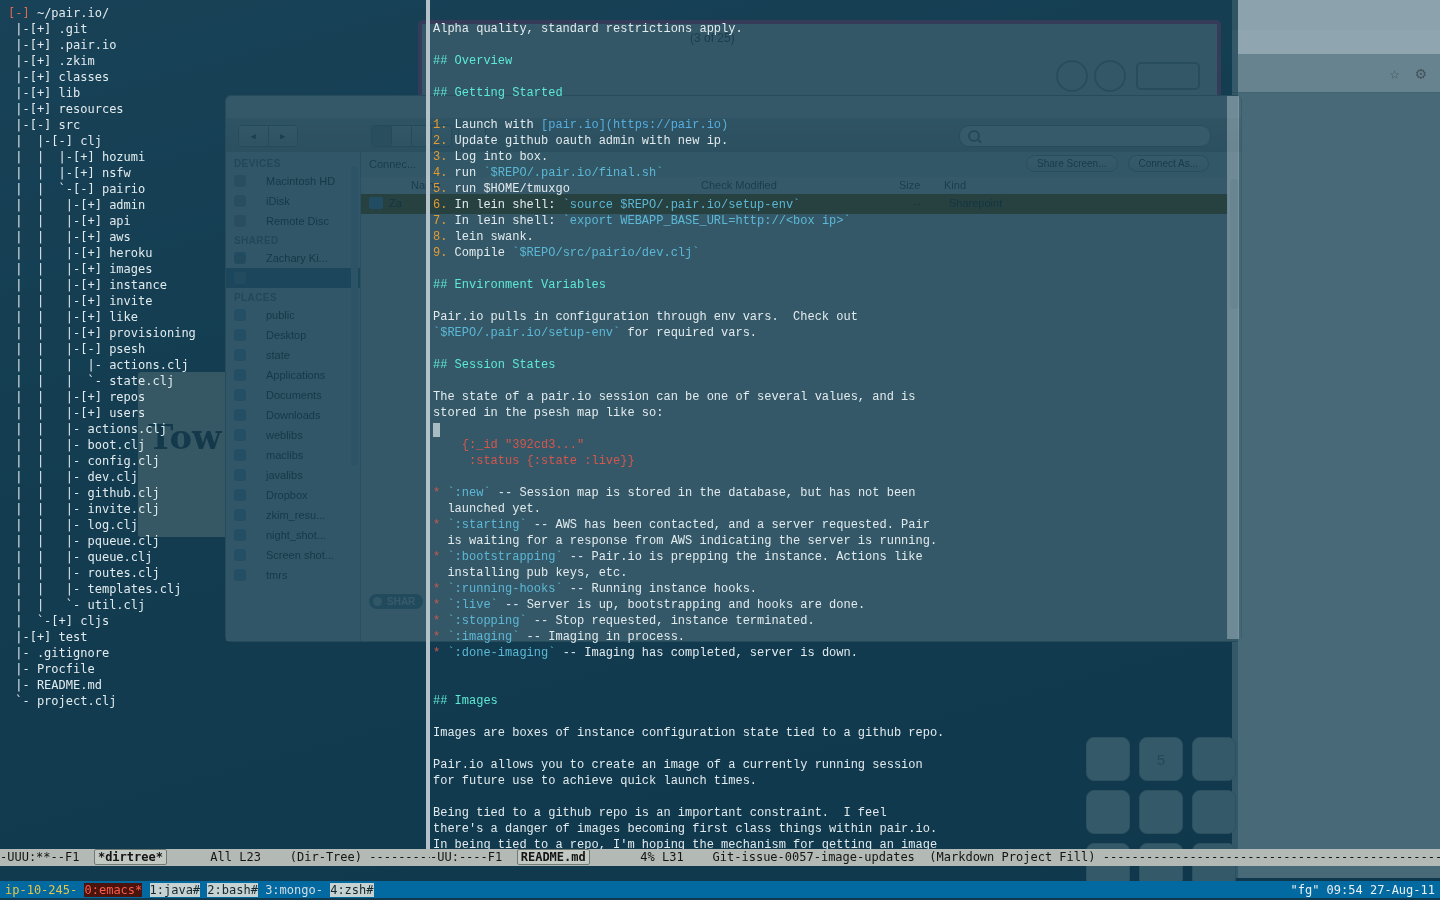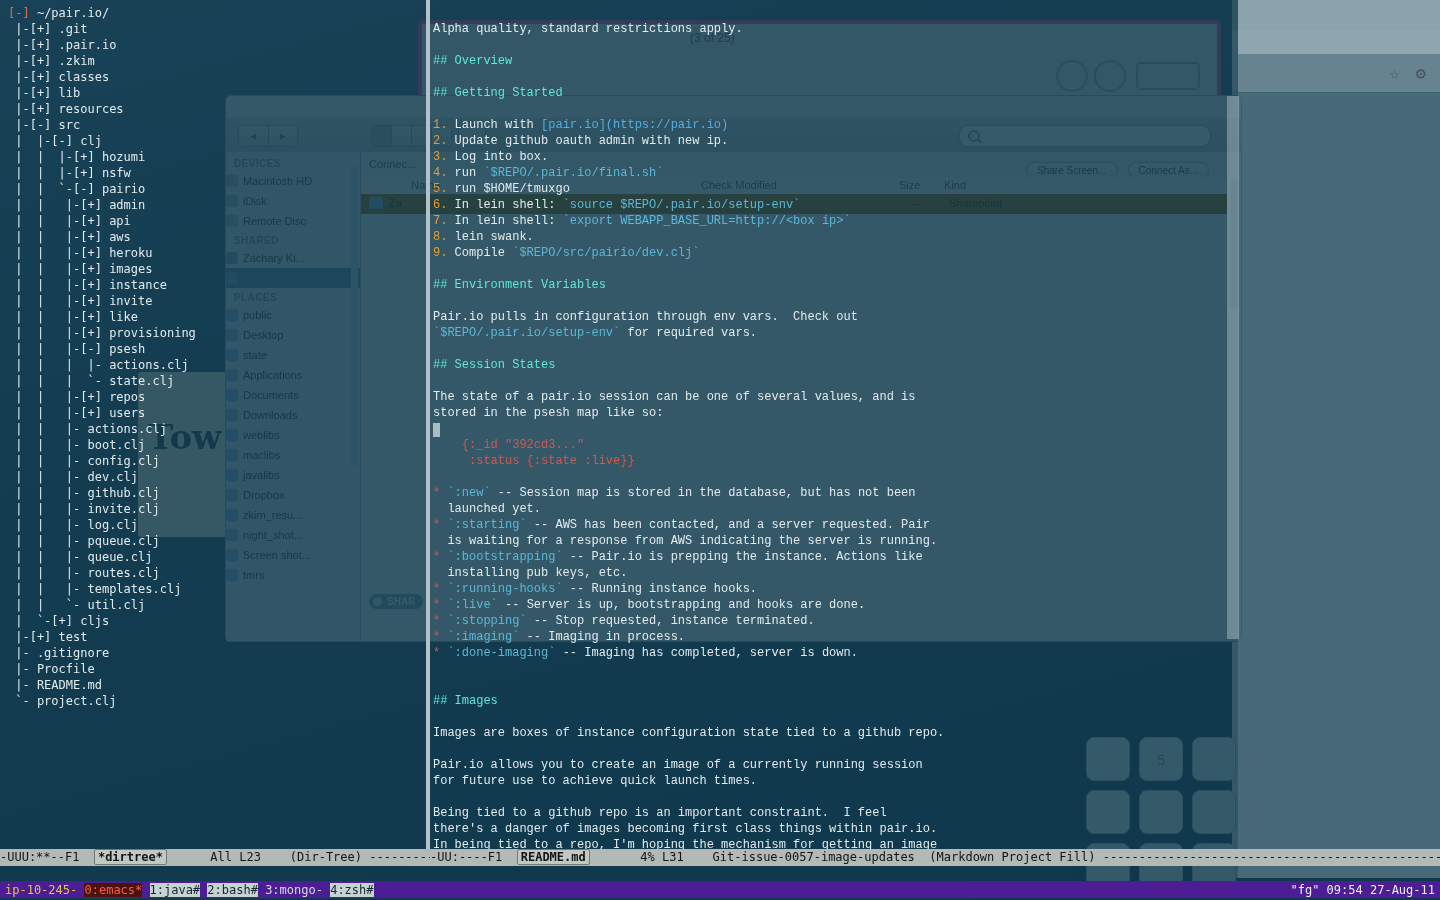--- a/index.html
+++ b/index.html
@@ -36,31 +36,31 @@
   .seg i{width:19px;background:linear-gradient(#e3e5e7,#c9ccce);}
   .seg i + i{border-left:1px solid #989ca0;}
   .seg i.on{background:#aeb2b6;}
   .tool-gear{position:absolute;left:232px;top:7px;width:26px;height:20px;border:1px solid #989ca0;border-radius:4px;background:linear-gradient(#e3e5e7,#c9ccce);}
   .f-search{position:absolute;right:30px;top:7px;width:250px;height:20px;background:#f7f9fa;border:1px solid #9aa2a6;border-radius:10px;}
   .mag{position:absolute;left:8px;top:4px;width:8px;height:8px;border:2px solid #8a969c;border-radius:50%;}
   .mag::after{content:"";position:absolute;width:5px;height:2px;background:#8a969c;transform:rotate(45deg);right:-4px;bottom:-2px;}
 
   .f-sidebar{position:absolute;left:0;top:56px;bottom:0;width:135px;background:#d9e1e9;border-right:1px solid #b2b8bc;padding-top:2px;box-sizing:border-box;}
   .sb-h{font:bold 10px "Liberation Sans",sans-serif;color:#7b8b9b;padding:4px 0 2px 8px;letter-spacing:.4px;}
-  .sb-i{font:11px "Liberation Sans",sans-serif;color:#2e3a42;height:20px;line-height:20px;white-space:nowrap;display:flex;align-items:center;gap:5px;overflow:hidden;}
+  .sb-i{font:11px "Liberation Sans",sans-serif;color:#2e3a42;height:20px;line-height:20px;padding-left:8px;white-space:nowrap;display:flex;align-items:center;gap:20px;overflow:hidden;}
   .sb-i .ic{width:12px;height:12px;border-radius:3px;flex:0 0 12px;}
   .ic-disk{background:#aab4be;border-radius:50%;}
   .ic-share{background:#8aa2c0;}
   .ic-folder{background:#8fb0d4;}
   .sb-i.sel{background:#5a80a8;}
   .sb-scroll{position:absolute;right:2px;top:14px;width:7px;height:300px;background:#bfd3e6;border-radius:4px;}
 
   .f-connect{position:absolute;left:135px;top:56px;right:0;height:25px;background:#e0e4e7;border-bottom:1px solid #c2c6c9;}
   .fc-label{position:absolute;left:8px;top:6px;font:11px "Liberation Sans",sans-serif;color:#454f57;}
-  .fc-btns{position:absolute;right:32px;top:3px;display:flex;gap:10px;margin-top:7px;}
+  .fc-btns{position:absolute;right:32px;top:3px;display:flex;gap:10px;}
   .fc-btn{font:10px "Liberation Sans",sans-serif;color:#3c444a;background:linear-gradient(#f6f8f9,#dfe3e6);border:1px solid #a6aeb4;border-radius:9px;padding:2px 10px;white-space:nowrap;}
 
   .f-cols{position:absolute;left:135px;top:81px;right:13px;height:17px;background:#eff2f4;border-bottom:1px solid #cdd1d4;}
   .f-col{position:absolute;top:2px;font:11px "Liberation Sans",sans-serif;color:#4a5258;}
   .f-row{position:absolute;left:135px;top:98px;right:13px;height:20px;background:#a16207;font:11px "Liberation Sans",sans-serif;color:#222;}
   .f-row .fold{position:absolute;left:8px;top:3px;width:14px;height:12px;background:#7da3cc;border-radius:2px;}
   .fr-name{position:absolute;left:28px;top:3px;}
   .fr-size{position:absolute;left:552px;top:3px;}
   .fr-kind{position:absolute;left:588px;top:3px;}
   .f-scroll{position:absolute;right:0;top:81px;width:13px;bottom:0;background:#dfe6ea;border-left:1px solid #c2c8cc;}
@@ -94,21 +94,21 @@
   .c-bullet{color:#d4574c;}
   .c-cursor{display:inline-block;width:7px;height:14px;background:#a8bcc4;vertical-align:-2px;}
 
   .modeline{position:absolute;top:849px;height:17px;line-height:17px;background:#b3b9b4;color:#141414;white-space:pre;overflow:hidden;font-size:12px;}
   #modeline-left{left:0;width:430px;}
   #modeline-right{left:430px;width:1010px;}
   .mlbox{font-weight:bold;border:1px solid #707a74;background:#c2c8c2;padding:0 3px;border-radius:2px;}
 
   #minibuffer{position:absolute;left:0;top:866px;width:1440px;height:15px;}
 
-  #statusbar{position:absolute;left:0;top:881px;width:1440px;height:17px;background:#4c1d95;line-height:19px;font-size:12px;white-space:pre;color:#cfd9dd;padding-left:5px;box-sizing:border-box;}
+  #statusbar{position:absolute;left:0;top:881px;width:1440px;height:17px;background:#0369a1;line-height:19px;font-size:12px;white-space:pre;color:#cfd9dd;padding-left:5px;box-sizing:border-box;}
   #sb-host{color:#e3c44c;}
   .sbw-current{background:#4b130d;color:#ff5c49;}
   .sbw-chip{background:#c7d2d3;color:#13272f;}
   .sbw-plain{color:#d3dde0;}
   #sb-right{position:absolute;right:5px;top:0;color:#e9f0f2;}
 </style>
 </head>
 <body>
 
 <div id="screen">

